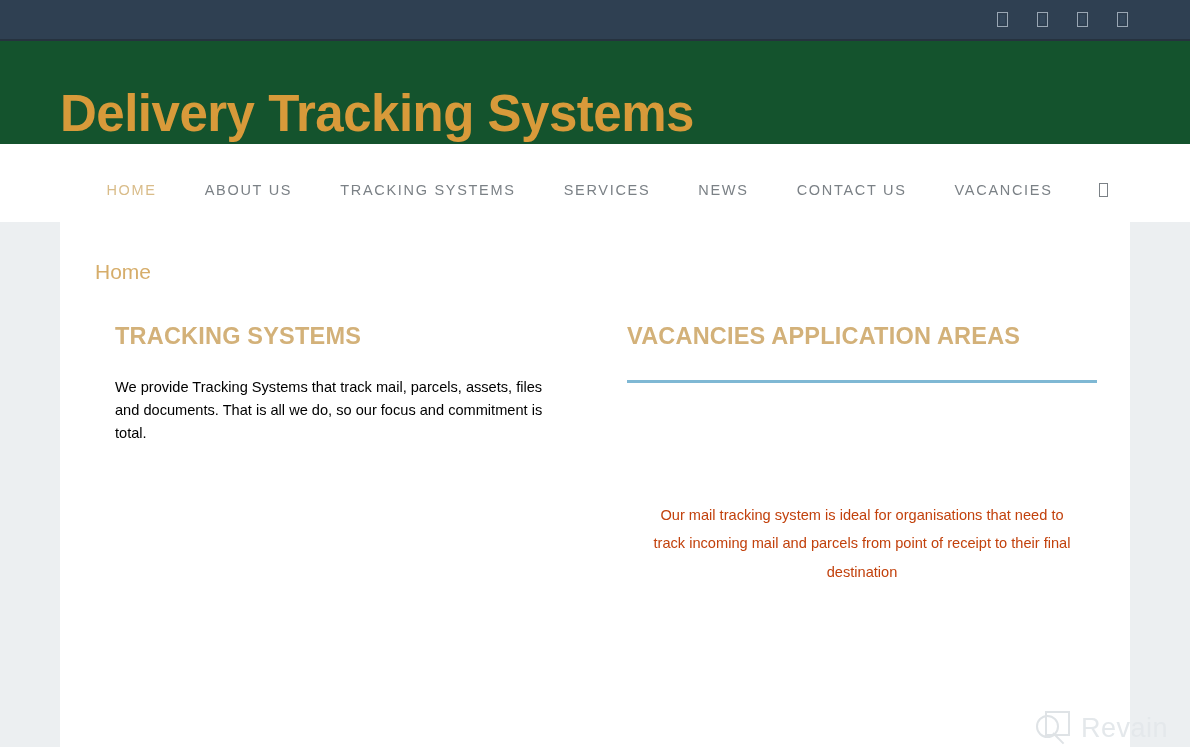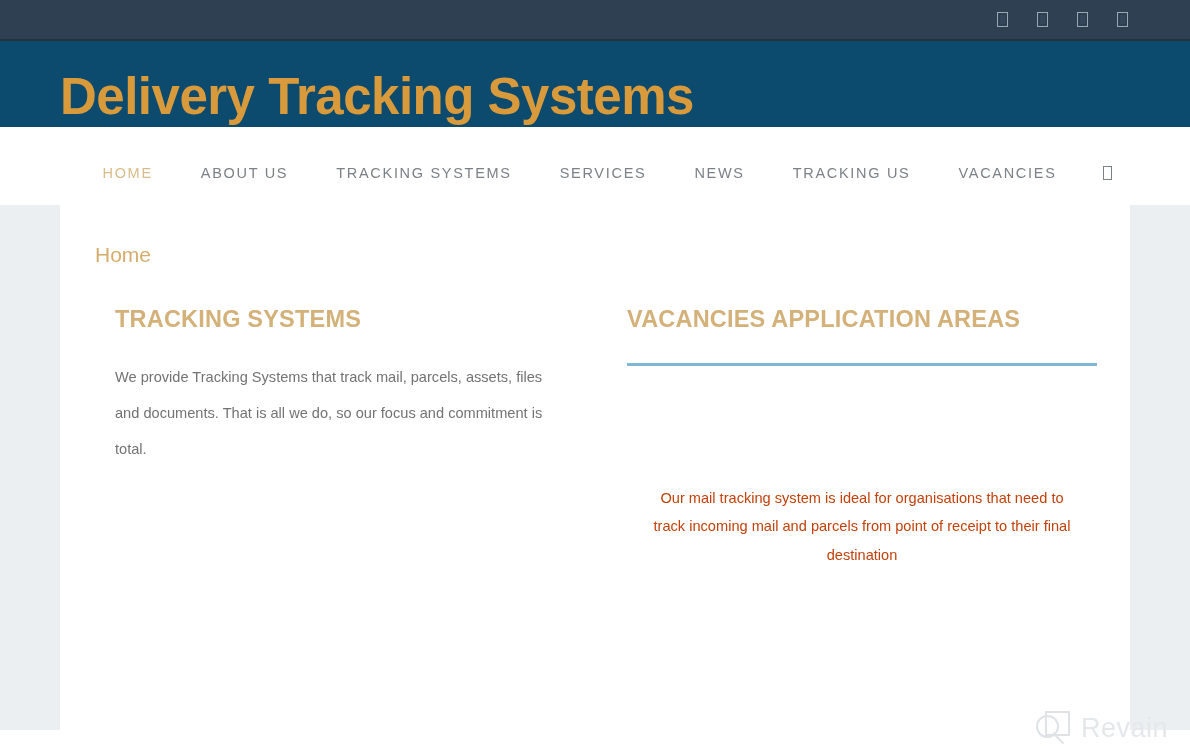--- a/index.html
+++ b/index.html
@@ -45,22 +45,22 @@
     position: absolute;
     left: 2px;
     top: 2px;
     right: 2px;
     bottom: 2px;
     background: #33465a;
   }
 
   
   .site-header {
-    background: #0c4a6e;
-    padding-top: 27px;
+    background: #14532d;
+    padding-top: 44px;
   }
   .site-title {
     font-size: 51px;
     font-weight: bold;
     color: #d89a3a;
     letter-spacing: -0.5px;
     padding-left: 60px;
     line-height: 1.15;
     white-space: nowrap;
   }
@@ -153,22 +153,22 @@
   .col-heading {
     font-size: 23.5px;
     color: #d3b179;
     letter-spacing: 0.2px;
     line-height: 1.2;
     margin-bottom: 26px;
     white-space: nowrap;
   }
   .body-text {
     font-size: 14.6px;
-    color: #737373;
-    line-height: 36px;
+    color: #000000;
+    line-height: 23px;
     margin-bottom: 18px;
   }
   .col-right .body-text { margin-bottom: 0; }
 
   .divider {
     border: 0;
     height: 3px;
     background: #7fb8d4;
     margin-top: 30px;
     width: 100%;
@@ -251,21 +251,21 @@
 <header class="site-header">
   <h1 class="site-title">Delivery Tracking Systems</h1>
 </header>
 
 <nav class="mainnav">
   <a class="nav-item active">HOME</a>
   <a class="nav-item">ABOUT US</a>
   <a class="nav-item">TRACKING SYSTEMS</a>
   <a class="nav-item">SERVICES</a>
   <a class="nav-item">NEWS</a>
-  <a class="nav-item">TRACKING US</a>
+  <a class="nav-item">CONTACT US</a>
   <a class="nav-item">VACANCIES</a>
   <a class="nav-item nav-search">
     <span class="search-glyph"></span>
   </a>
 </nav>
 
 <div class="page-area">
 
   <div class="gutter gutter-left"></div>
   <div class="gutter gutter-right"></div>

